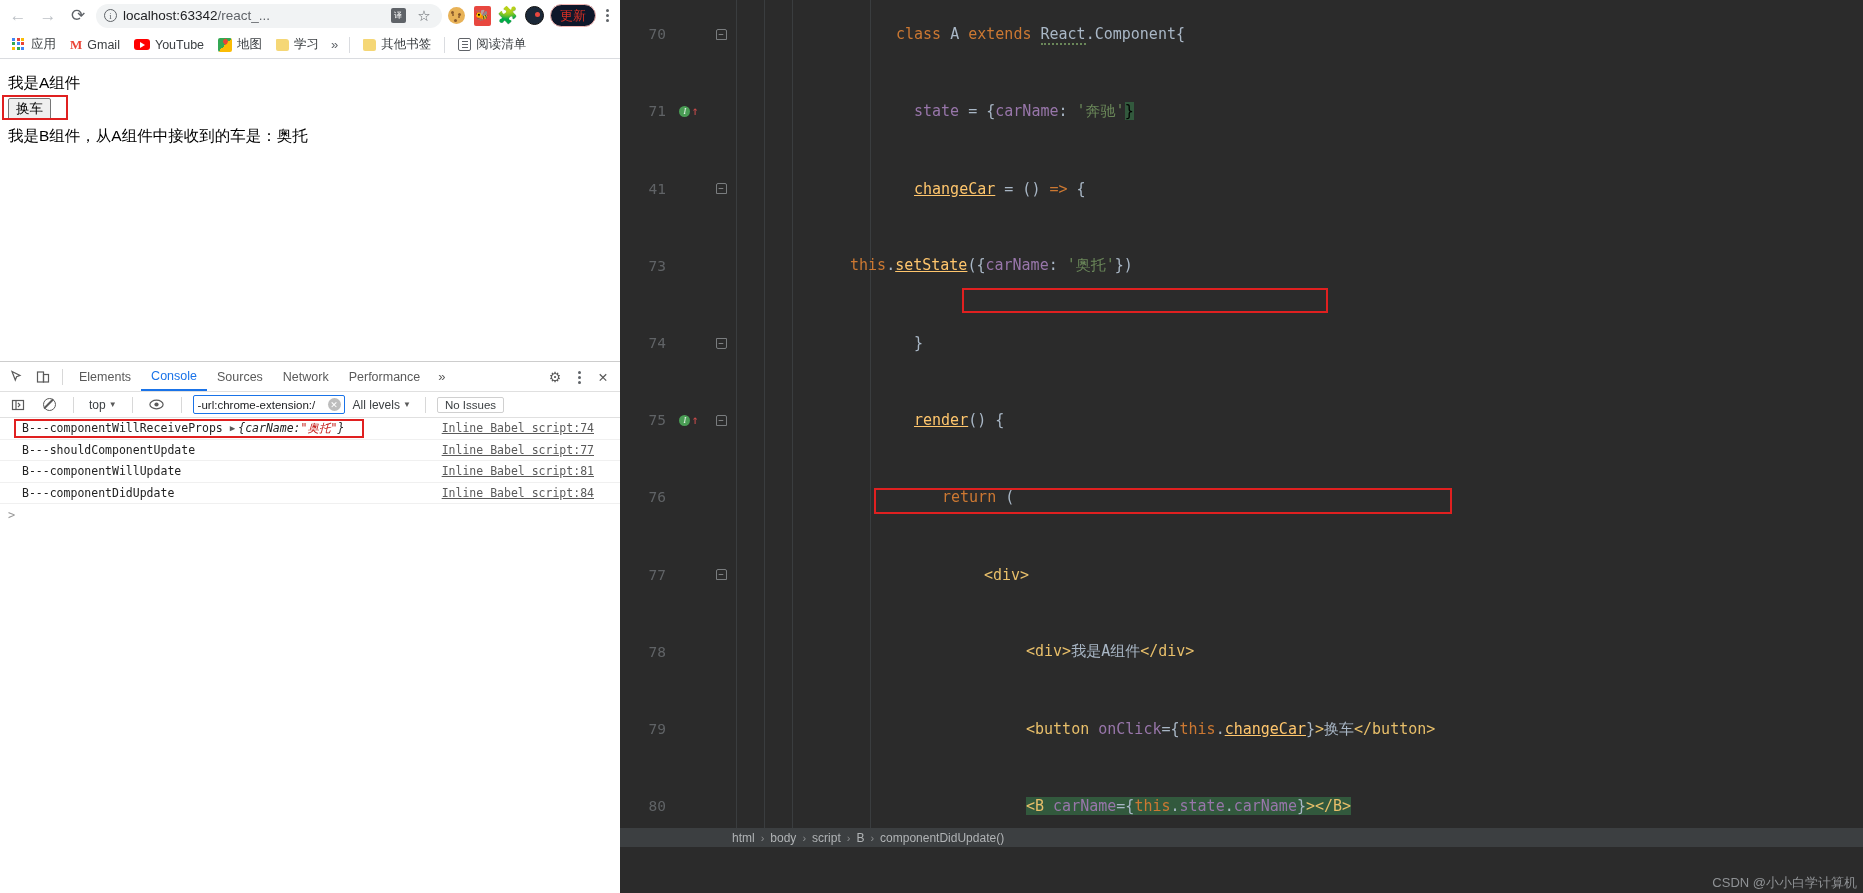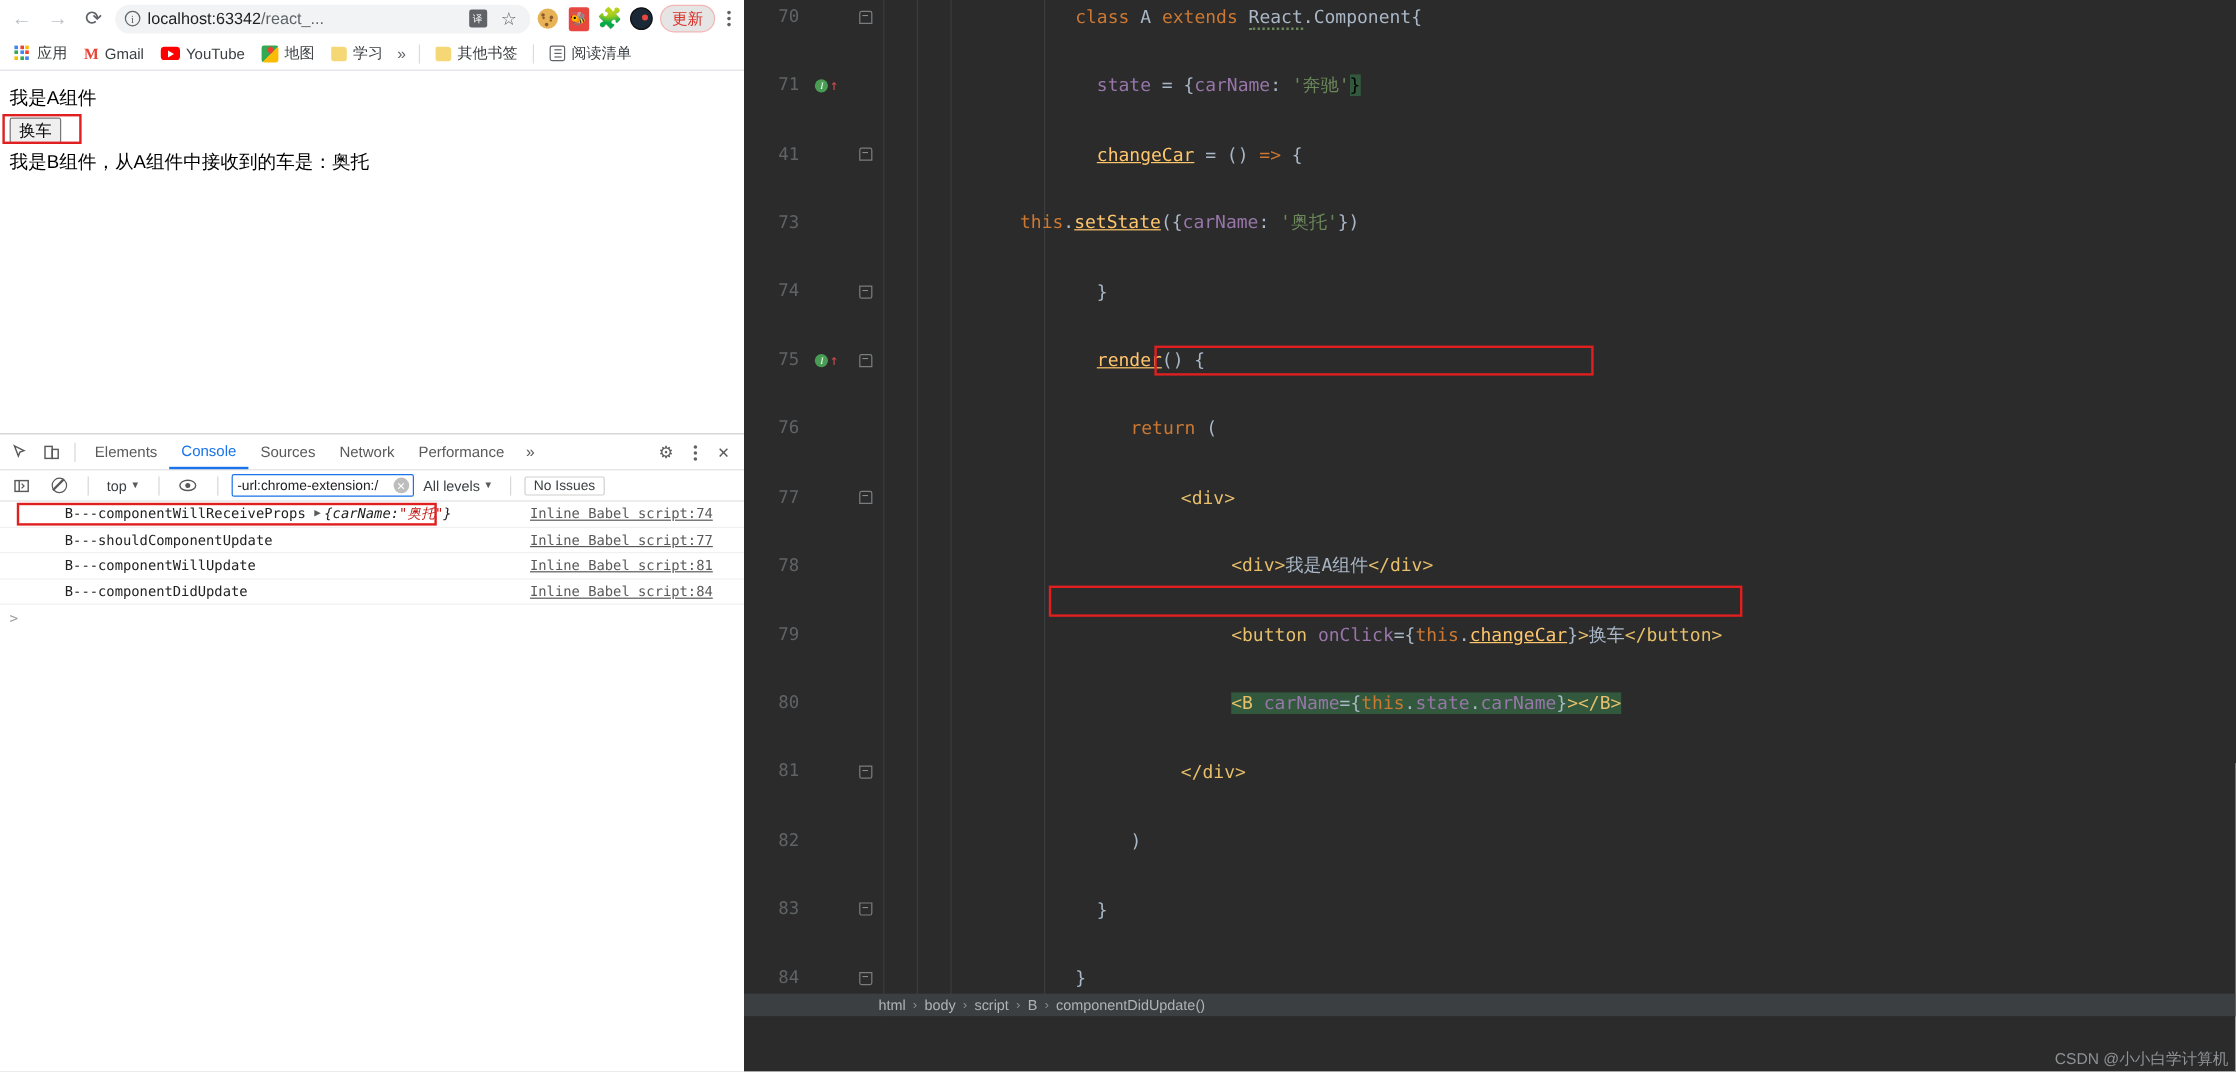--- a/index.html
+++ b/index.html
@@ -94,21 +94,21 @@
     background:#1b2838; position:relative;
     border:1px solid #111;
   }
   .circle-ext::after {
     content:""; position:absolute; width:5px;height:5px;border-radius:50%;
     background:#e8473f; left:9px; top:5px;
   }
   .update-pill {
     flex: 0 0 auto;
     border: 1px solid #f3b6b3;
-    background: #e5e5e5;
+    background: #0f172a;
     color: #d93025;
     border-radius: 13px;
     font-size: 13px;
     padding: 2px 9px;
     height: 23px;
     display: flex; align-items: center;
     margin-left: 2px;
   }
   .kebab {
     width: 18px; flex: 0 0 auto;
@@ -266,21 +266,21 @@
     font-size: 11.5px;
     color: #222;
   }
   .console-row {
     position: relative;
     height: 21.5px;
     display:flex; align-items:center;
     border-bottom: 1px solid #f0f0f0;
     padding-left: 22px; padding-right: 8px;
   }
-  .c-msg { white-space: nowrap; margin-left: 32px; }
+  .c-msg { white-space: nowrap; }
   .c-arrow { color:#5a5a5a; font-size:9px; margin: 0 3px 0 7px; }
   .c-obj { color:#222; font-style: italic; }
   .c-str { color:#c41a16; font-style: italic; }
   .c-src {
     position: absolute; right: 26px; top: 50%; transform: translateY(-50%);
     color: #5a5a5a; text-decoration: underline;
     font-size: 11.5px; white-space:nowrap;
   }
   .prompt-row {
     height: 22px; display:flex;align-items:center;
@@ -327,20 +327,21 @@
     height: 847px;
     background:#2b2b2b;
     overflow: hidden;
   }
   .code-row {
     position: relative;
     height: 28.6px;
     display:flex; align-items:center;
     font-size: 15px;
     white-space: pre;
+    margin-top: 20px;
   }
   .gutter-num {
     width: 52px; text-align: right;
     color: #606366; font-size: 14.5px;
     flex: 0 0 auto;
     padding-right: 6px;
   }
   .gutter-icons {
     width: 34px; flex:0 0 auto; position: relative;
     display:flex; align-items:center; justify-content:center; gap:1px;

